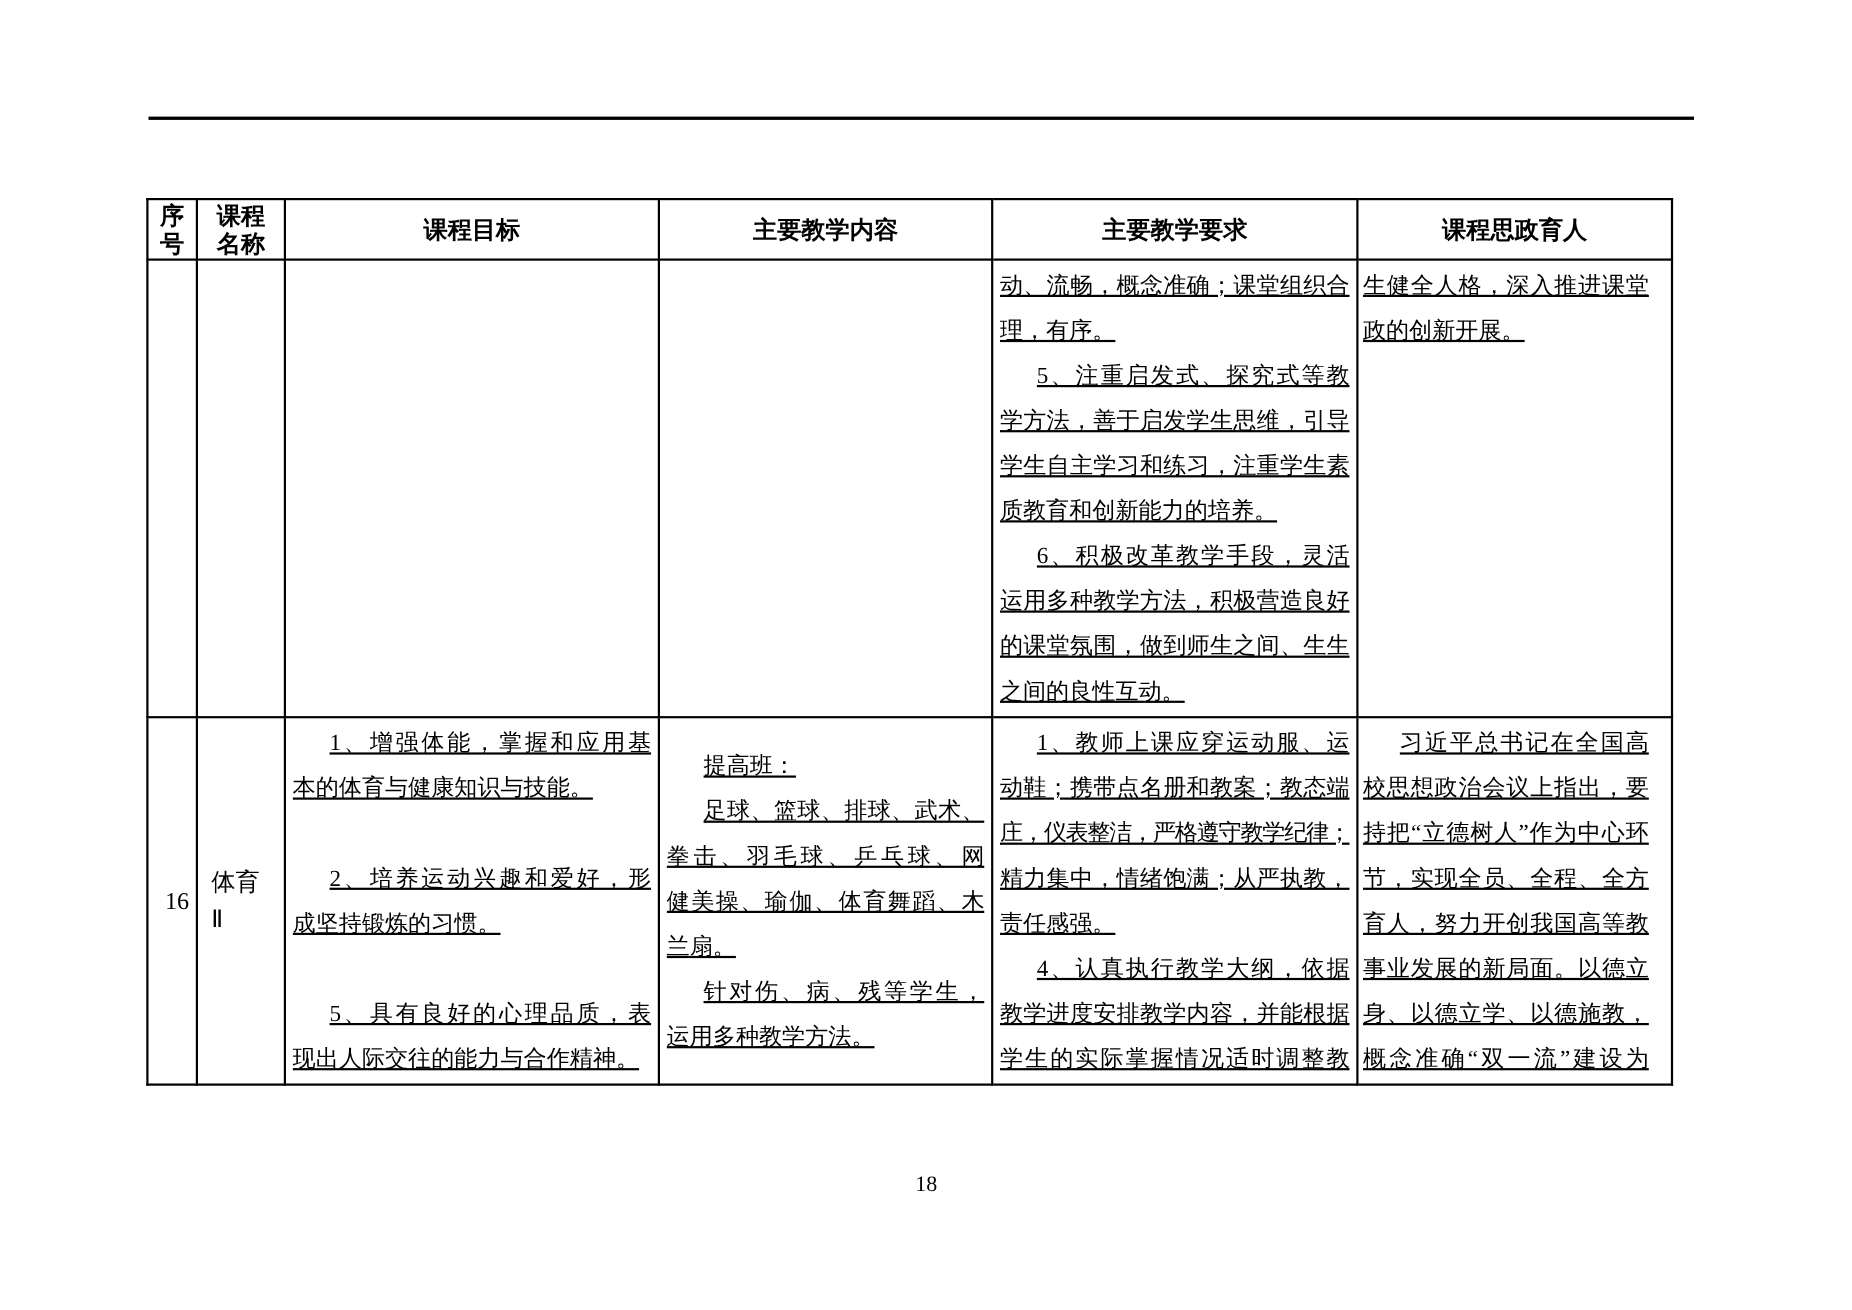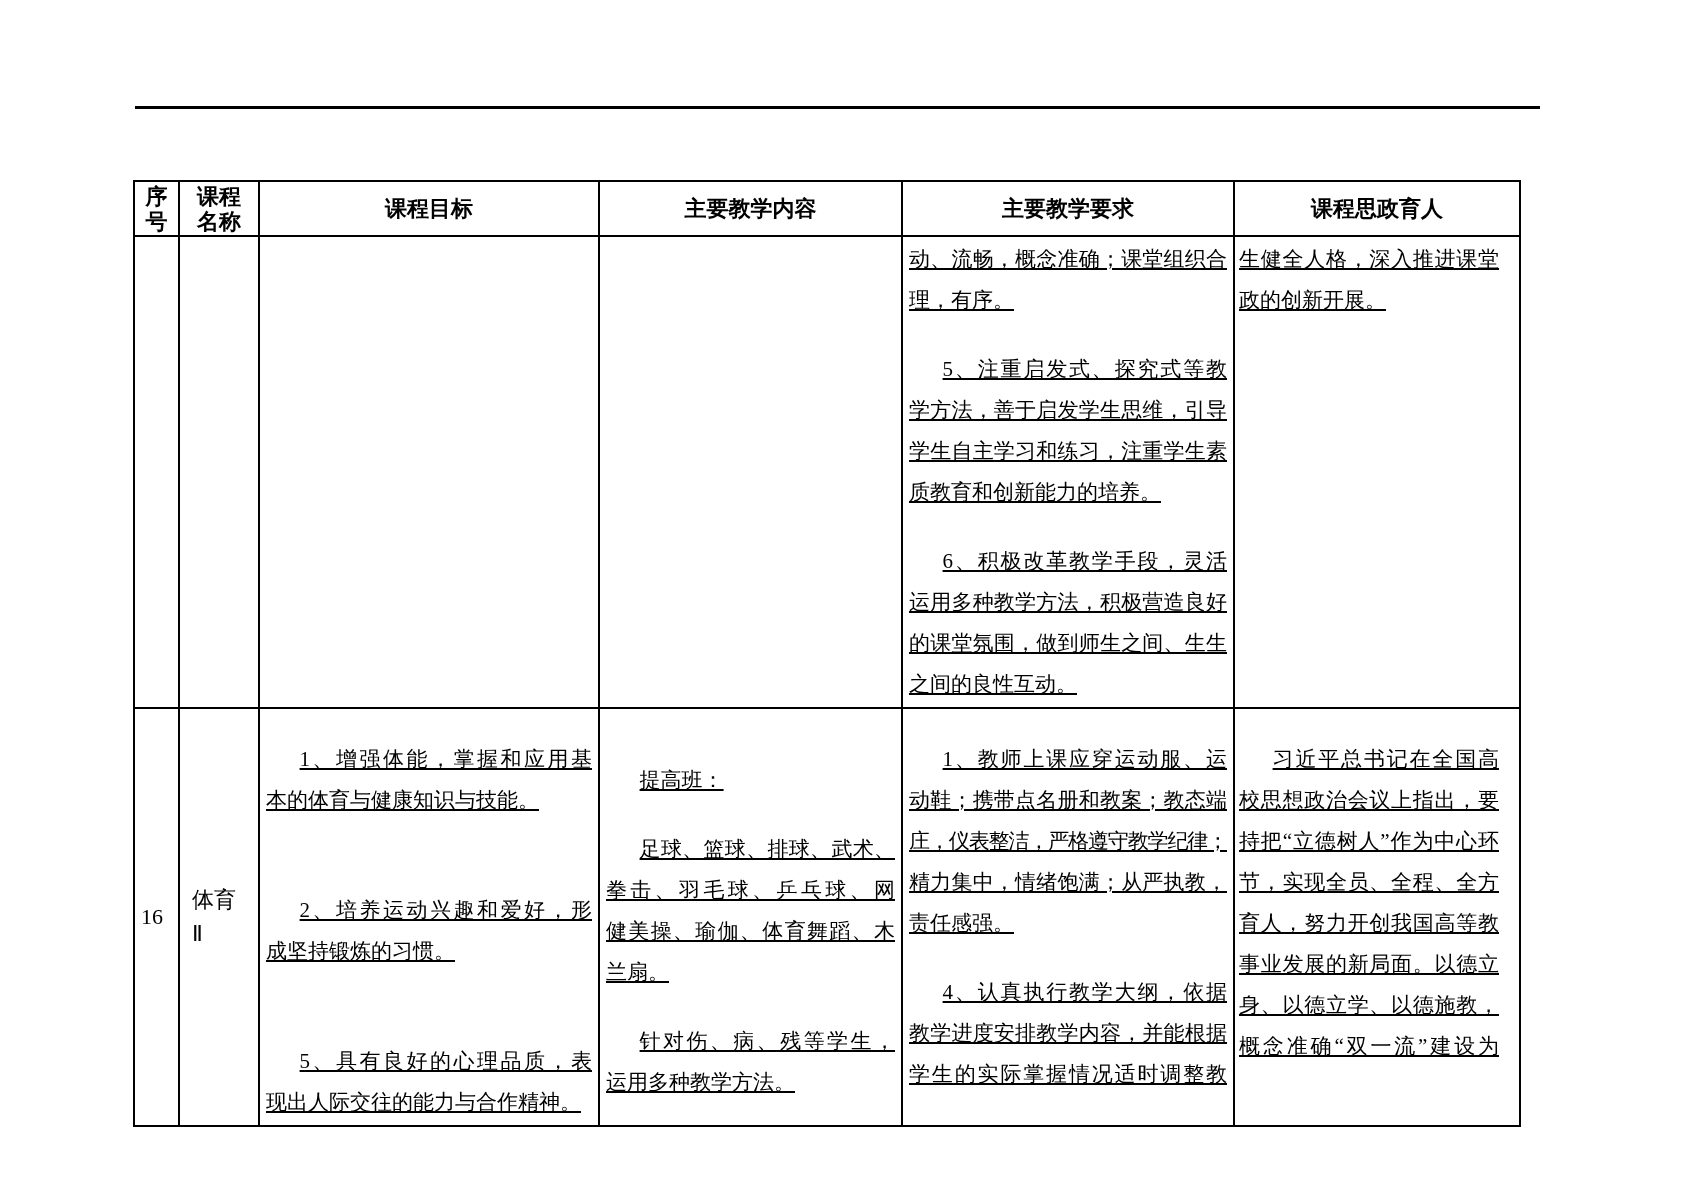--- a/index.html
+++ b/index.html
@@ -39,35 +39,35 @@
   }
   .course-table td {
     vertical-align: top;
     padding: 2px 6px;
     font-size: 21px;
     overflow: hidden;
   }
   tr.r1 td { height: 408px; }
   tr.r2 td { height: 322px; }
   td.vmid { vertical-align: middle; }
-  td.seq-cell { text-align: left; font-size: 22px; }
+  td.seq-cell { text-align: right; font-size: 22px; }
   td.name-cell { padding-left: 12px; font-size: 22px; line-height: 34px; }
   td.ideology-cell { padding-left: 4px; padding-right: 20px; }
   .ln {
     display: block;
     height: 41px;
     line-height: 41px;
     text-align: justify;
     text-align-last: justify;
     text-justify: inter-character;
     overflow: hidden;
     text-decoration: underline;
   }
   .ln.end { text-align-last: left; }
-  .ln.ind { text-indent: 1.6em; margin-top: 28px; }
+  .ln.ind { text-indent: 1.6em; }
   .ln.tight { letter-spacing: -1.2px; }
   .page-number {
     position: absolute;
     left: 0; top: 1066px;
     width: 100%;
     text-align: center;
     font-size: 20px;
   }
 </style>
 </head>
@@ -167,14 +167,15 @@
         <span class="ln">节，实现全员、全程、全方位</span>
         <span class="ln">育人，努力开创我国高等教育</span>
         <span class="ln">事业发展的新局面。以德立</span>
         <span class="ln">身、以德立学、以德施教，我</span>
         <span class="ln">概念准确“双一流”建设为</span>
       </td>
     </tr>
   </tbody>
     </table>
 
+  <div class="page-number">18</div>
 
 </div>
 
 </body></html>

